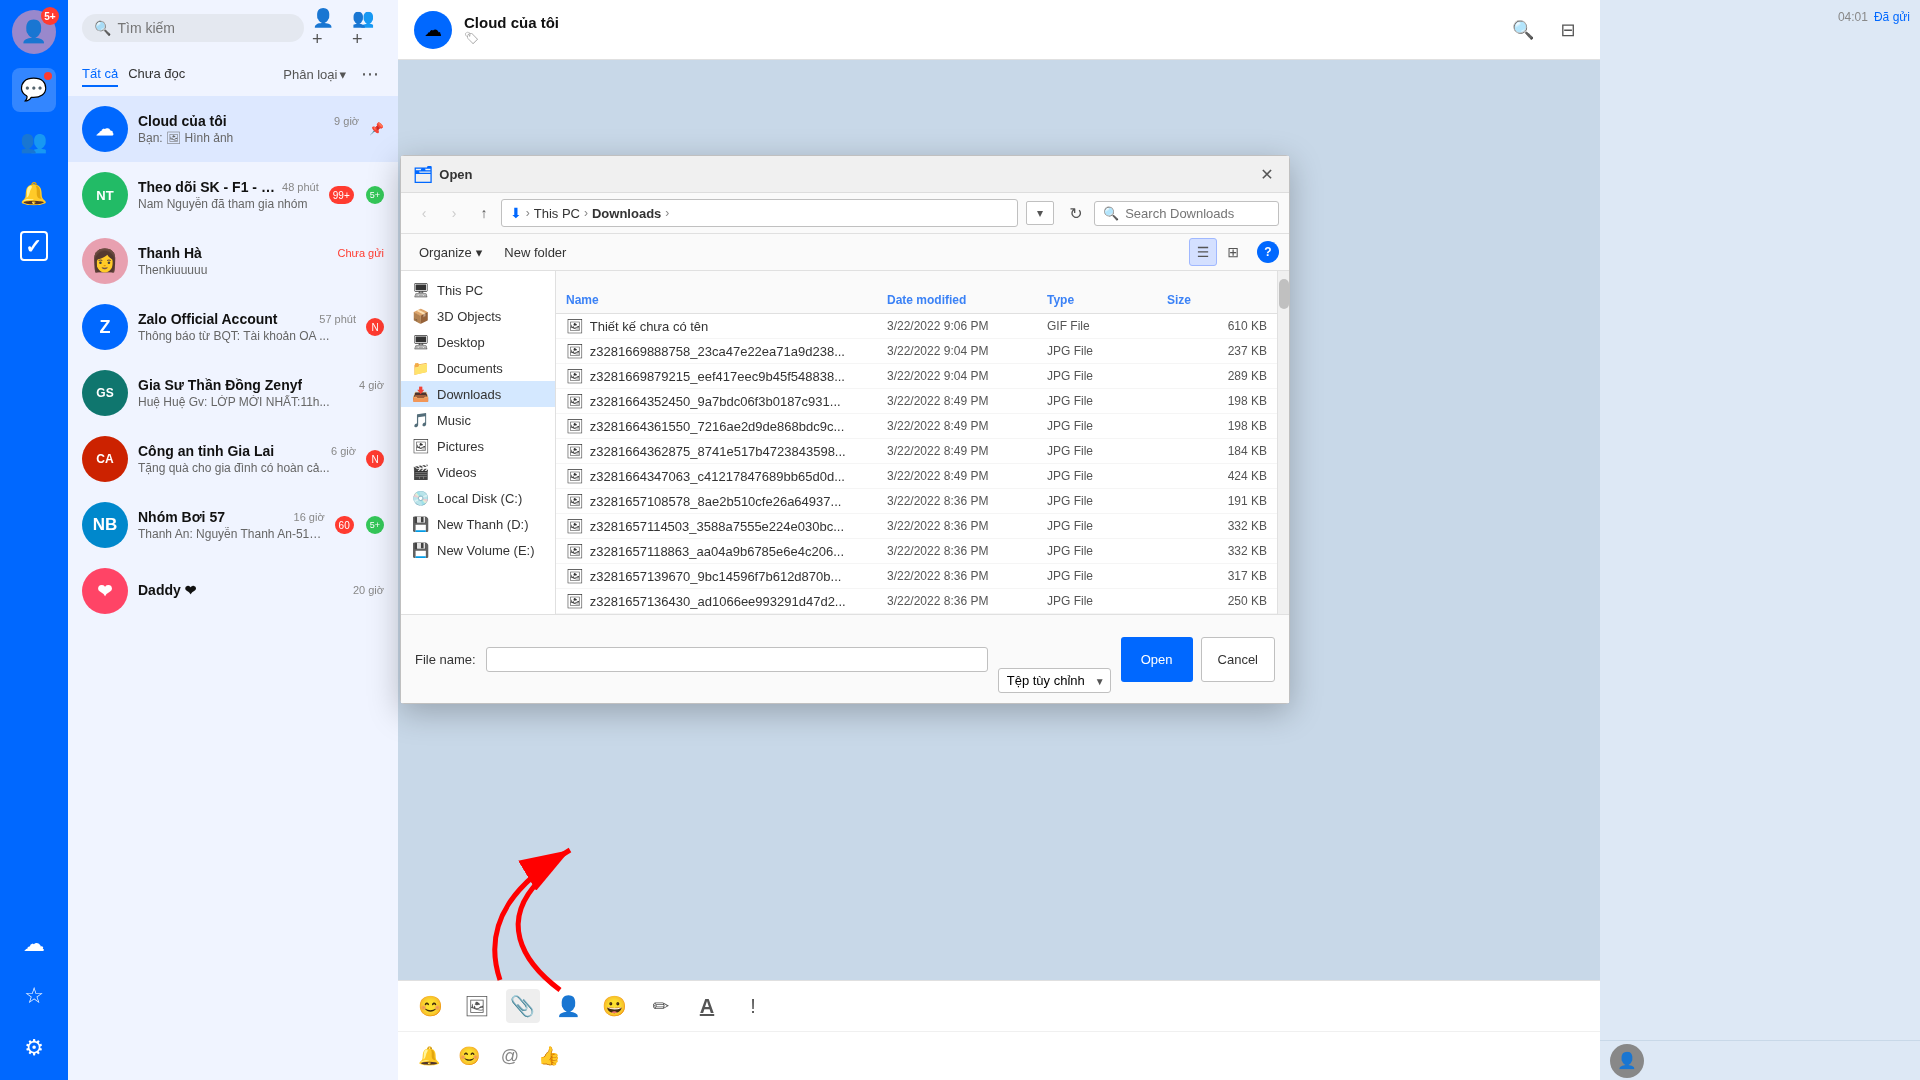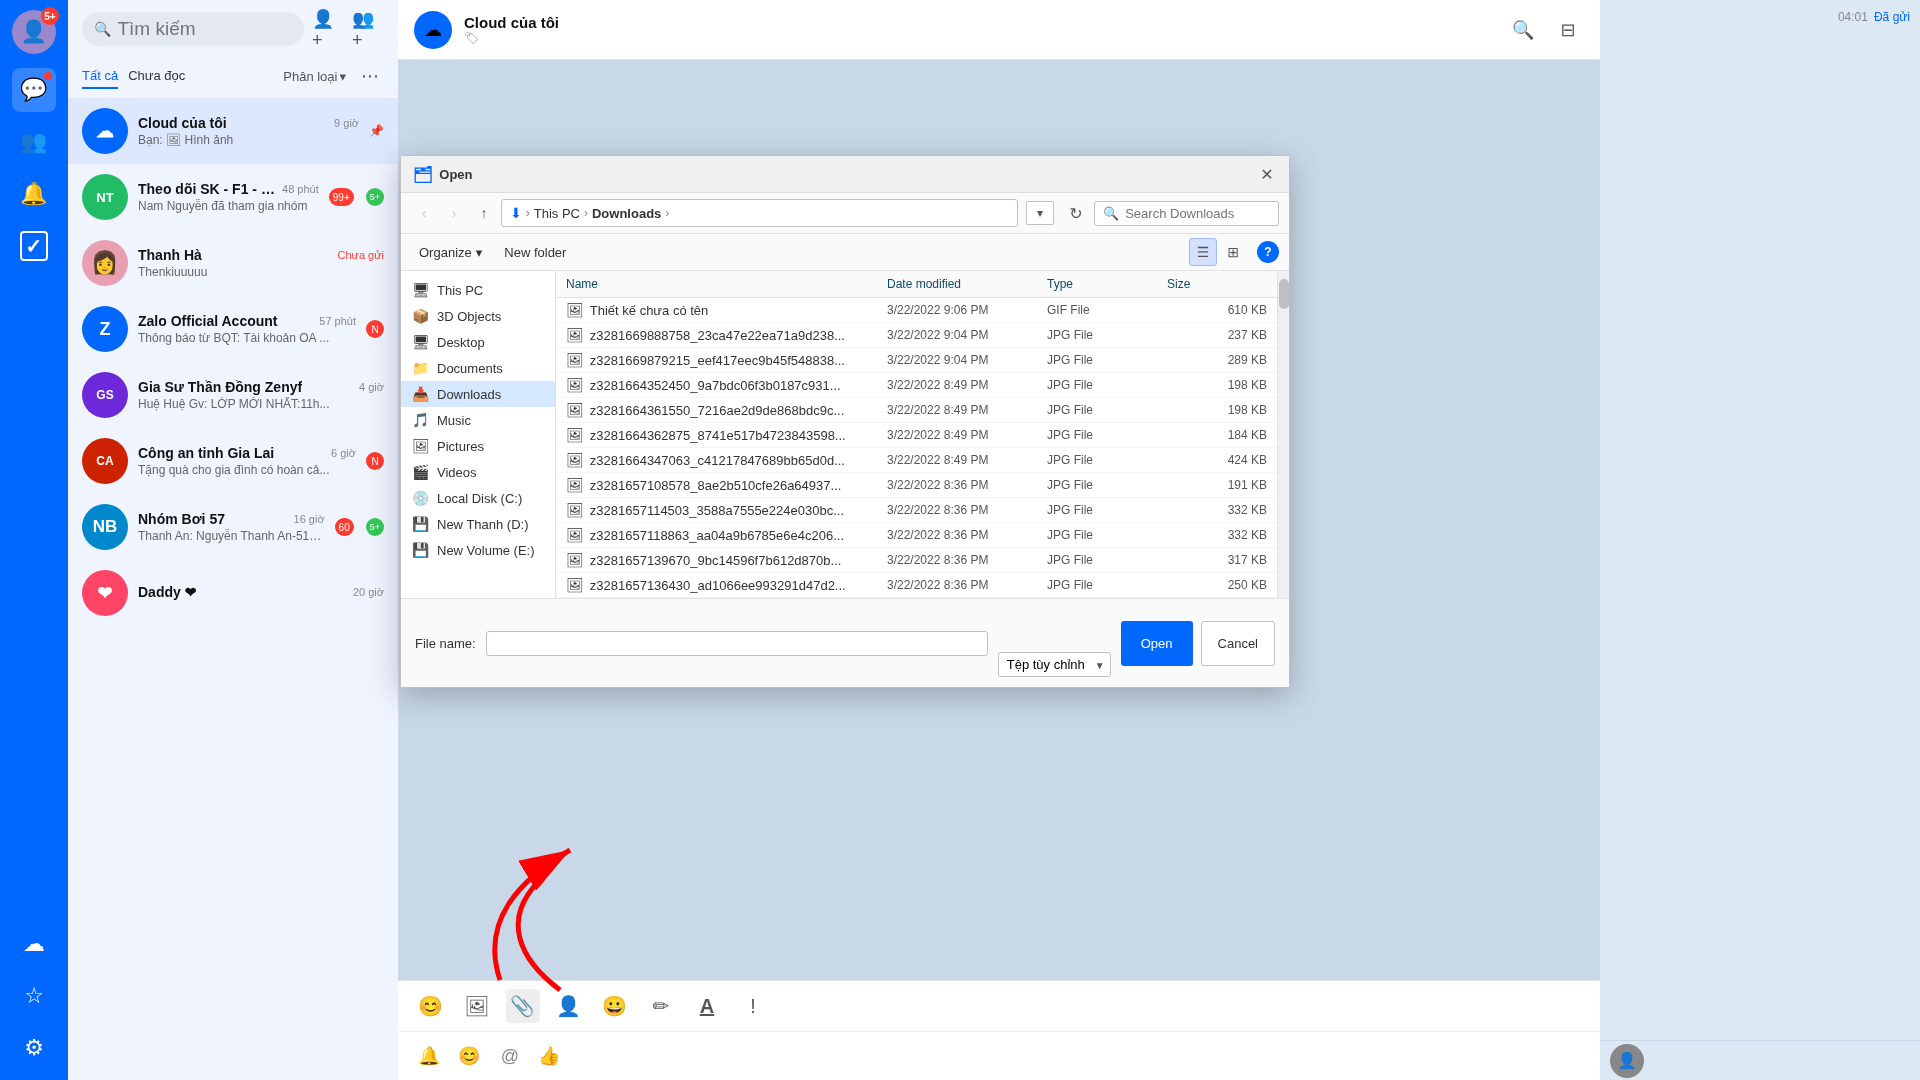--- a/index.html
+++ b/index.html
@@ -15,21 +15,21 @@
     .badge-red { position: absolute; top: -3px; right: -3px; background: #ff3b30; color: white; font-size: 10px; width: 18px; height: 18px; border-radius: 50%; display: flex; align-items: center; justify-content: center; font-weight: bold; }
     .sidebar-icon-btn { width: 44px; height: 44px; border-radius: 8px; display: flex; align-items: center; justify-content: center; cursor: pointer; color: white; font-size: 22px; position: relative; }
     .sidebar-icon-btn.active { background: rgba(255,255,255,0.2); }
     .sidebar-icon-btn .dot-badge { position: absolute; top: 4px; right: 4px; width: 8px; height: 8px; background: #ff3b30; border-radius: 50%; }
 
     
     .chat-list-panel { width: 330px; height: 1080px; background: #f0f4ff; display: flex; flex-direction: column; }
     .chat-list-header { padding: 12px 14px; display: flex; align-items: center; gap: 8px; }
     .search-box { flex: 1; display: flex; align-items: center; background: #e4e8f0; border-radius: 20px; padding: 6px 12px; gap: 6px; }
     .search-box span { color: #888; font-size: 14px; }
-    .search-box input { border: none; background: transparent; outline: none; font-size: 19px; color: #6d28d9; width: 100%; }
+    .search-box input { border: none; background: transparent; outline: none; font-size: 14px; color: #6d28d9; width: 100%; }
     .header-icons { display: flex; gap: 8px; }
     .header-icon-btn { width: 32px; height: 32px; display: flex; align-items: center; justify-content: center; cursor: pointer; color: #555; font-size: 18px; }
     .chat-filter-row { display: flex; align-items: center; padding: 4px 14px 8px; gap: 10px; }
     .filter-btn { font-size: 13px; color: #333; cursor: pointer; padding: 4px 0; border-bottom: 2px solid transparent; }
     .filter-btn.active { color: #0068ff; border-bottom-color: #0068ff; }
     .filter-dropdown { display: flex; align-items: center; gap: 2px; font-size: 13px; color: #555; cursor: pointer; margin-left: auto; }
     .dots-btn { width: 28px; height: 28px; display: flex; align-items: center; justify-content: center; cursor: pointer; color: #555; font-size: 18px; }
 
     
     .chat-list { flex: 1; overflow-y: auto; }
@@ -90,21 +90,21 @@
     .help-btn { width: 22px; height: 22px; border-radius: 50%; background: #0068ff; color: white; display: flex; align-items: center; justify-content: center; font-size: 12px; font-weight: bold; cursor: pointer; margin-left: 4px; }
 
     .dialog-body { display: flex; flex: 1; min-height: 0; height: 340px; }
     .dialog-sidebar { width: 155px; background: white; border-right: 1px solid #e0e0e0; overflow-y: auto; padding: 6px 0; }
     .sidebar-item { display: flex; align-items: center; padding: 5px 10px; gap: 6px; cursor: pointer; font-size: 13px; color: #333; }
     .sidebar-item.active { background: #d4e8ff; }
     .sidebar-item-icon { font-size: 14px; width: 20px; text-align: center; flex-shrink: 0; }
     .sidebar-item-label { white-space: nowrap; overflow: hidden; text-overflow: ellipsis; }
     .dialog-main { flex: 1; display: flex; flex-direction: column; overflow: hidden; }
     .file-list-header { display: grid; grid-template-columns: 1fr 160px 120px 100px; padding: 4px 10px; border-bottom: 1px solid #e0e0e0; background: #fafafa; }
-    .file-list-header span { font-size: 12px; color: #0c4a6e; font-weight: 400; padding: 2px 0; cursor: pointer; }
+    .file-list-header span { font-size: 12px; color: #3b82f6; font-weight: 700; padding: 2px 0; cursor: pointer; margin-top: 16px; }
     .file-list { flex: 1; overflow-y: auto; }
     .file-item { display: grid; grid-template-columns: 1fr 160px 120px 100px; padding: 4px 10px; border-bottom: 1px solid #f5f5f5; cursor: pointer; align-items: center; }
     .file-name-cell { display: flex; align-items: center; gap: 6px; font-size: 13px; color: #333; overflow: hidden; }
     .file-icon { font-size: 14px; flex-shrink: 0; }
     .file-name-text { white-space: nowrap; overflow: hidden; text-overflow: ellipsis; }
     .file-date { font-size: 12px; color: #555; }
     .file-type { font-size: 12px; color: #555; }
     .file-size { font-size: 12px; color: #555; text-align: right; }
     .scrollbar-track { width: 12px; background: #f0f0f0; border-left: 1px solid #e0e0e0; position: relative; }
     .scrollbar-thumb { width: 10px; height: 30px; background: #c0c0c0; border-radius: 6px; position: absolute; top: 8px; left: 1px; cursor: pointer; }
@@ -226,21 +226,21 @@
         <div class="chat-content">
           <div class="chat-name-row">
             <span class="chat-name">Zalo Official Account</span>
             <span class="chat-time">57 phút</span>
           </div>
           <div class="chat-preview">Thông báo từ BQT: Tài khoản OA ...</div>
         </div>
         <div class="chat-badge">N</div>
       </div>
       <div class="chat-item">
-        <div class="chat-avatar" style="background:#6d28d9; font-size:12px; font-weight:bold;text-align:right;">GS</div>
+        <div class="chat-avatar" style="background:#0f766e; font-size:12px; font-weight:bold;text-align:right;">GS</div>
         <div class="chat-content">
           <div class="chat-name-row">
             <span class="chat-name">Gia Sư Thần Đồng Zenyf</span>
             <span class="chat-time">4 giờ</span>
           </div>
           <div class="chat-preview">Huệ Huệ Gv: LỚP MỚI NHẤT:11h...</div>
         </div>
       </div>
       <div class="chat-item">
         <div class="chat-avatar" style="background:#cc2200; font-size:12px; font-weight:bold;">CA</div>

